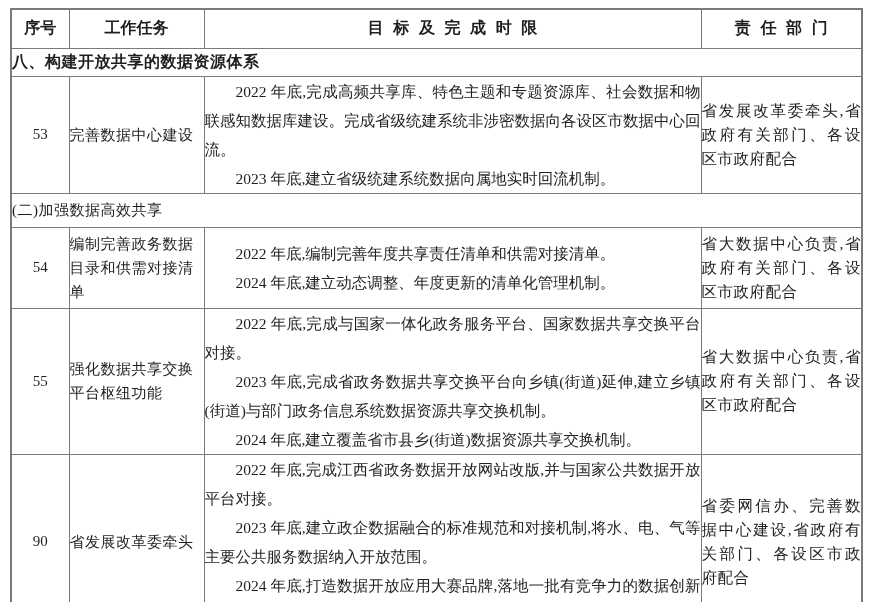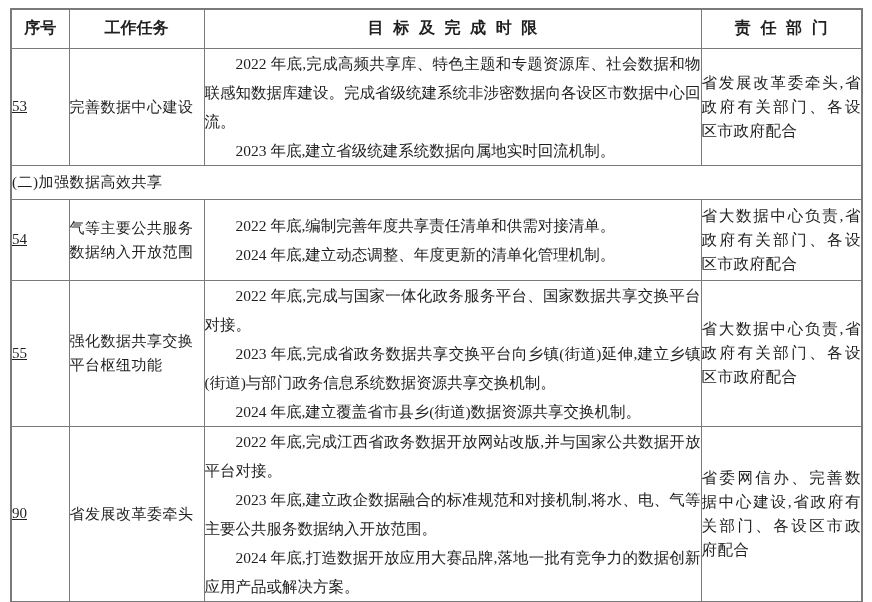--- a/index.html
+++ b/index.html
@@ -52,23 +52,22 @@
     font-weight: bold;
     font-size: 16px;
     letter-spacing: 0.5px;
   }
   td.section.l2 {
     font-family: "Liberation Serif", "DejaVu Serif", serif;
     font-size: 15px;
     letter-spacing: 0.5px;
   }
   td.num {
-    text-align: left;
+    text-align: center;
     font-size: 15px;
-    text-decoration: underline;
   }
   td.task {
     font-size: 15px;
     padding: 0 5px 0 7px;
     line-height: 24px;
     letter-spacing: 0.5px;
   }
   td.goals {
     padding: 0 14px 0 14px;
   }
@@ -100,35 +99,38 @@
     </colgroup>
     <thead>
       <tr>
         <th class="colhead">序号</th>
         <th class="colhead">工作任务</th>
         <th class="colhead spaced">目标及完成时限</th>
         <th class="colhead spaced">责任部门</th>
       </tr>
     </thead>
     <tbody>
+        <tr style="height: 28px;">
+          <td class="section l1" colspan="4">八、构建开放共享的数据资源体系</td>
+        </tr>
         <tr style="height: 92px;">
           <td class="num">53</td>
           <td class="task">完善数据中心建设</td>
           <td class="goals">
             <p>2022 年底,完成高频共享库、特色主题和专题资源库、社会数据和物联感知数据库建设。完成省级统建系统非涉密数据向各设区市数据中心回流。</p>
             <p>2023 年底,建立省级统建系统数据向属地实时回流机制。</p>
           </td>
           <td class="dept">省发展改革委牵头,省政府有关部门、各设区市政府配合</td>
         </tr>
         <tr style="height: 34px; margin-left: 44px;">
           <td class="section l2" colspan="4">(二)加强数据高效共享</td>
         </tr>
         <tr style="height: 81px;">
           <td class="num">54</td>
-          <td class="task">气等主要公共服务数据纳入开放范围</td>
+          <td class="task">编制完善政务数据目录和供需对接清单</td>
           <td class="goals">
             <p>2022 年底,编制完善年度共享责任清单和供需对接清单。</p>
             <p>2024 年底,建立动态调整、年度更新的清单化管理机制。</p>
           </td>
           <td class="dept">省大数据中心负责,省政府有关部门、各设区市政府配合</td>
         </tr>
         <tr style="height: 110px;">
           <td class="num">55</td>
           <td class="task">强化数据共享交换平台枢纽功能</td>
           <td class="goals">

